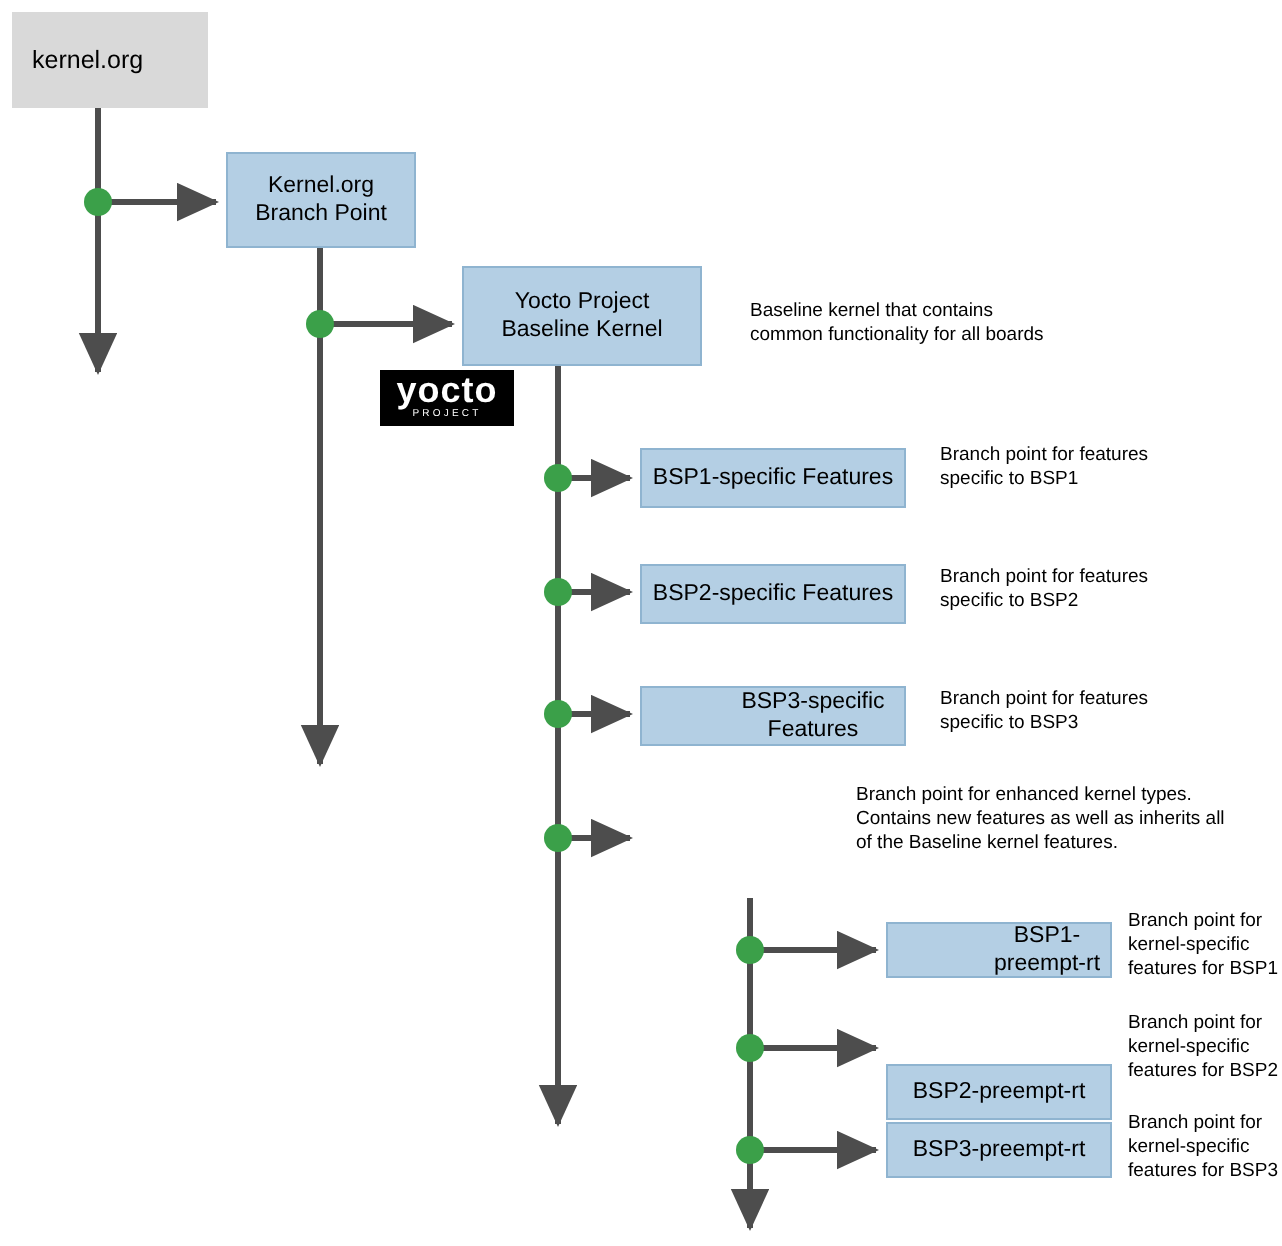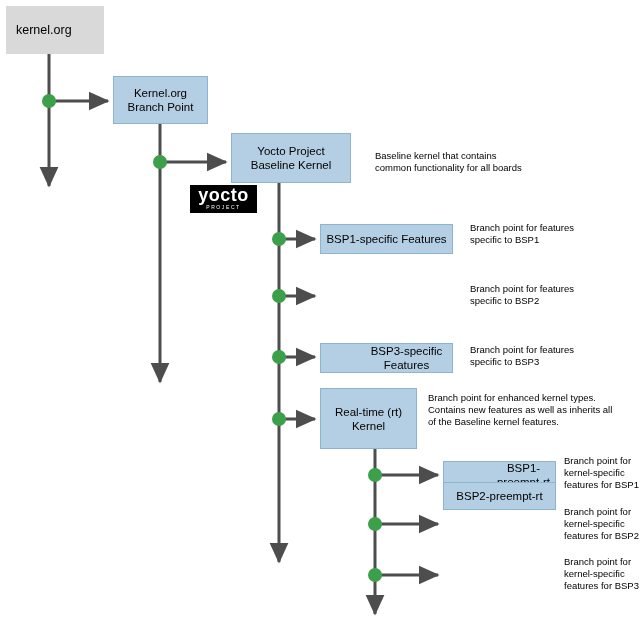--- a/index.html
+++ b/index.html
@@ -139,30 +139,30 @@
   <div class="node" style="left:231px; top:133px; width:120px; height:50px;">Yocto Project
 Baseline Kernel</div>
 
   <div class="logo" style="left:190px; top:185px; width:67px; height:28px;">
     <div class="logo-main">yocto</div>
     <div class="logo-sub">PROJECT</div>
   </div>
 
   <div class="node" style="left:320px; top:224px; width:133px; height:30px;">BSP1-specific Features</div>
 
+  <div class="node" style="left:320px; top:282px; width:133px; height:30px;">BSP2-specific Features</div>
 
   <div class="node" style="left:320px; top:343px; width:133px; height:30px;padding-left:40px;">BSP3-specific Features</div>
 
-  <div class="node" style="left:320px; top:388px; width:97px; height:61px;">Real-time (rt)
-Kernel</div>
 
   <div class="node" style="left:443px; top:461px; width:113px; height:28px;padding-left:48px;">BSP1-preempt-rt</div>
 
-  <div class="node" style="left:443px; top:482px; width:113px; height:28px;">BSP2-preempt-rt</div>
+  <div class="node" style="left:443px; top:532px; width:113px; height:28px;">BSP2-preempt-rt</div>
 
+  <div class="node" style="left:443px; top:561px; width:113px; height:28px;">BSP3-preempt-rt</div>
 
 
   <div class="note" style="left:337px; top:150px;margin-left:38px;">Baseline kernel that contains
 common functionality for all boards</div>
 
   <div class="note" style="left:470px; top:222px;">Branch point for features
 specific to BSP1</div>
 
   <div class="note" style="left:470px; top:283px;">Branch point for features
 specific to BSP2</div>

